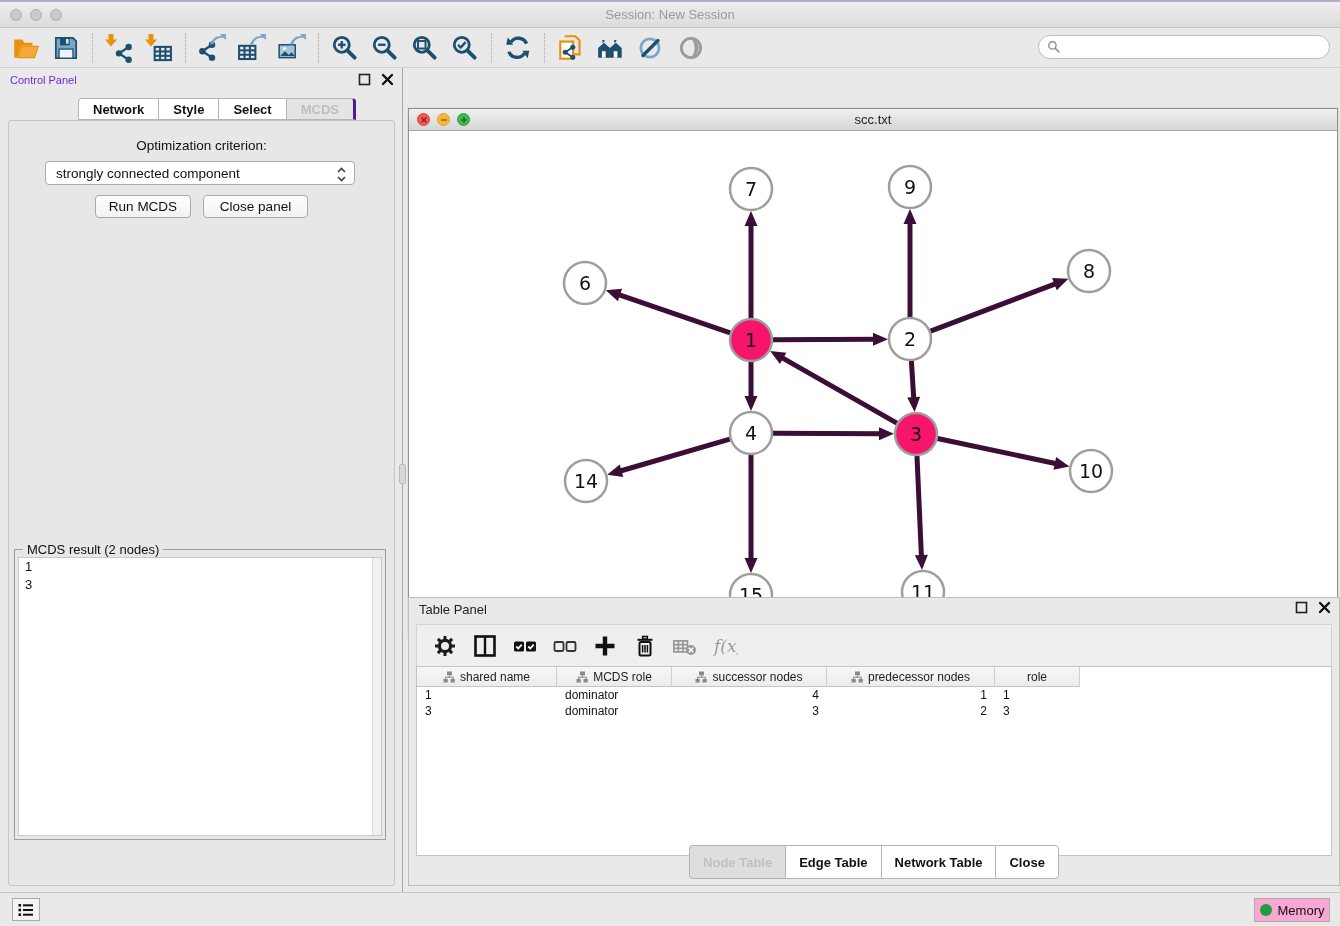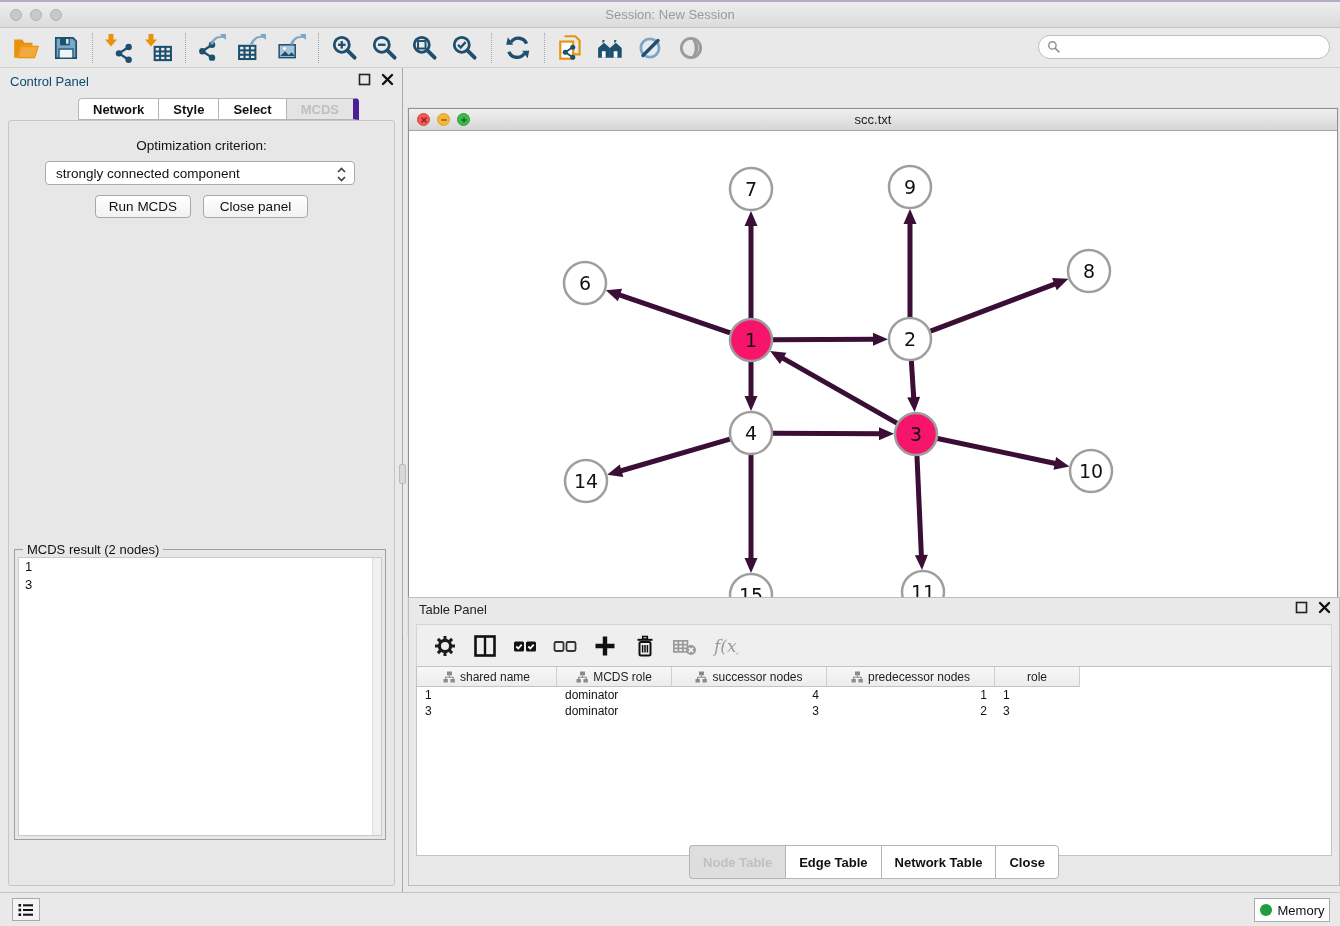--- a/index.html
+++ b/index.html
@@ -42,31 +42,31 @@
     display:flex; align-items:center; padding-left:8px;
   }
   #search-wrap svg { width:14px; height:14px; }
   #search-input { border:none; outline:none; flex:1; height:20px; font-size:12px; background:transparent; }
 
   
   #control-panel {
     position:absolute; left:0; top:66px; width:403px; height:826px;
     background:#e9e9e9; border-right:1px solid #a9a9a9;
   }
-  #cp-header { position:absolute; left:10px; top:6px; font-size:13px; color:#0c4a6e; }
+  #cp-header { position:absolute; left:10px; top:6px; font-size:11px; color:#6d28d9; }
   .panel-winbtns { position:absolute; right:8px; top:5px; display:flex; gap:10px; }
   .panel-winbtns svg { width:13px; height:13px; }
   #cp-tabs { position:absolute; left:78px; top:30px; display:flex; }
   .cp-tab {
     height:22px; padding:0 14px; display:flex; align-items:center;
     background:#fff; border:1px solid #b5b5b5; border-right:none;
     font-weight:bold; font-size:13px;
   }
   .cp-tab:first-child { border-top-left-radius:4px; }
-  .cp-tab:last-child { border-right:6px solid #4c1d95; border-top-right-radius:4px; }
+  .cp-tab:last-child { border-right:3px solid #4c1d95; border-top-right-radius:4px; }
   .cp-tab.active { background:#e4e4e4; color:#bfbfbf; font-weight:bold; }
   #cp-content {
     position:absolute; left:8px; top:52px; width:387px; height:766px;
     background:#e7e7e7; border:1px solid #c6c6c6; border-radius:3px;
   }
   #opt-label { position:absolute; left:0; right:0; top:17px; text-align:center; font-size:13.5px; }
   #opt-select {
     position:absolute; left:36px; top:40px; width:310px; height:24px;
     background:#fff; border:1px solid #ababab; border-radius:4px;
     display:flex; align-items:center; padding:0 10px; font-size:13.5px;
@@ -169,21 +169,21 @@
     background:#e9e9e9; border-top:1px solid #c6c6c6;
   }
   #list-btn {
     position:absolute; left:12px; top:5px; width:28px; height:23px;
     background:#f4f4f4; border:1px solid #ababab;
     display:flex; align-items:center; justify-content:center;
   }
   #list-btn svg { width:16px; height:14px; }
   #memory-btn {
     position:absolute; right:10px; top:5px; width:76px; height:24px;
-    background:#ffffff; border:1px solid #ababab;
+    background:#f9a8d4; border:1px solid #ababab;
     display:flex; align-items:center; justify-content:center; gap:6px; font-size:13px;
   }
   #memory-dot { width:12px; height:12px; border-radius:50%; background:#1e9e3e; }
 </style>
 </head>
 <body>
 
 <div id="app">
 
   <div id="titlebar">

